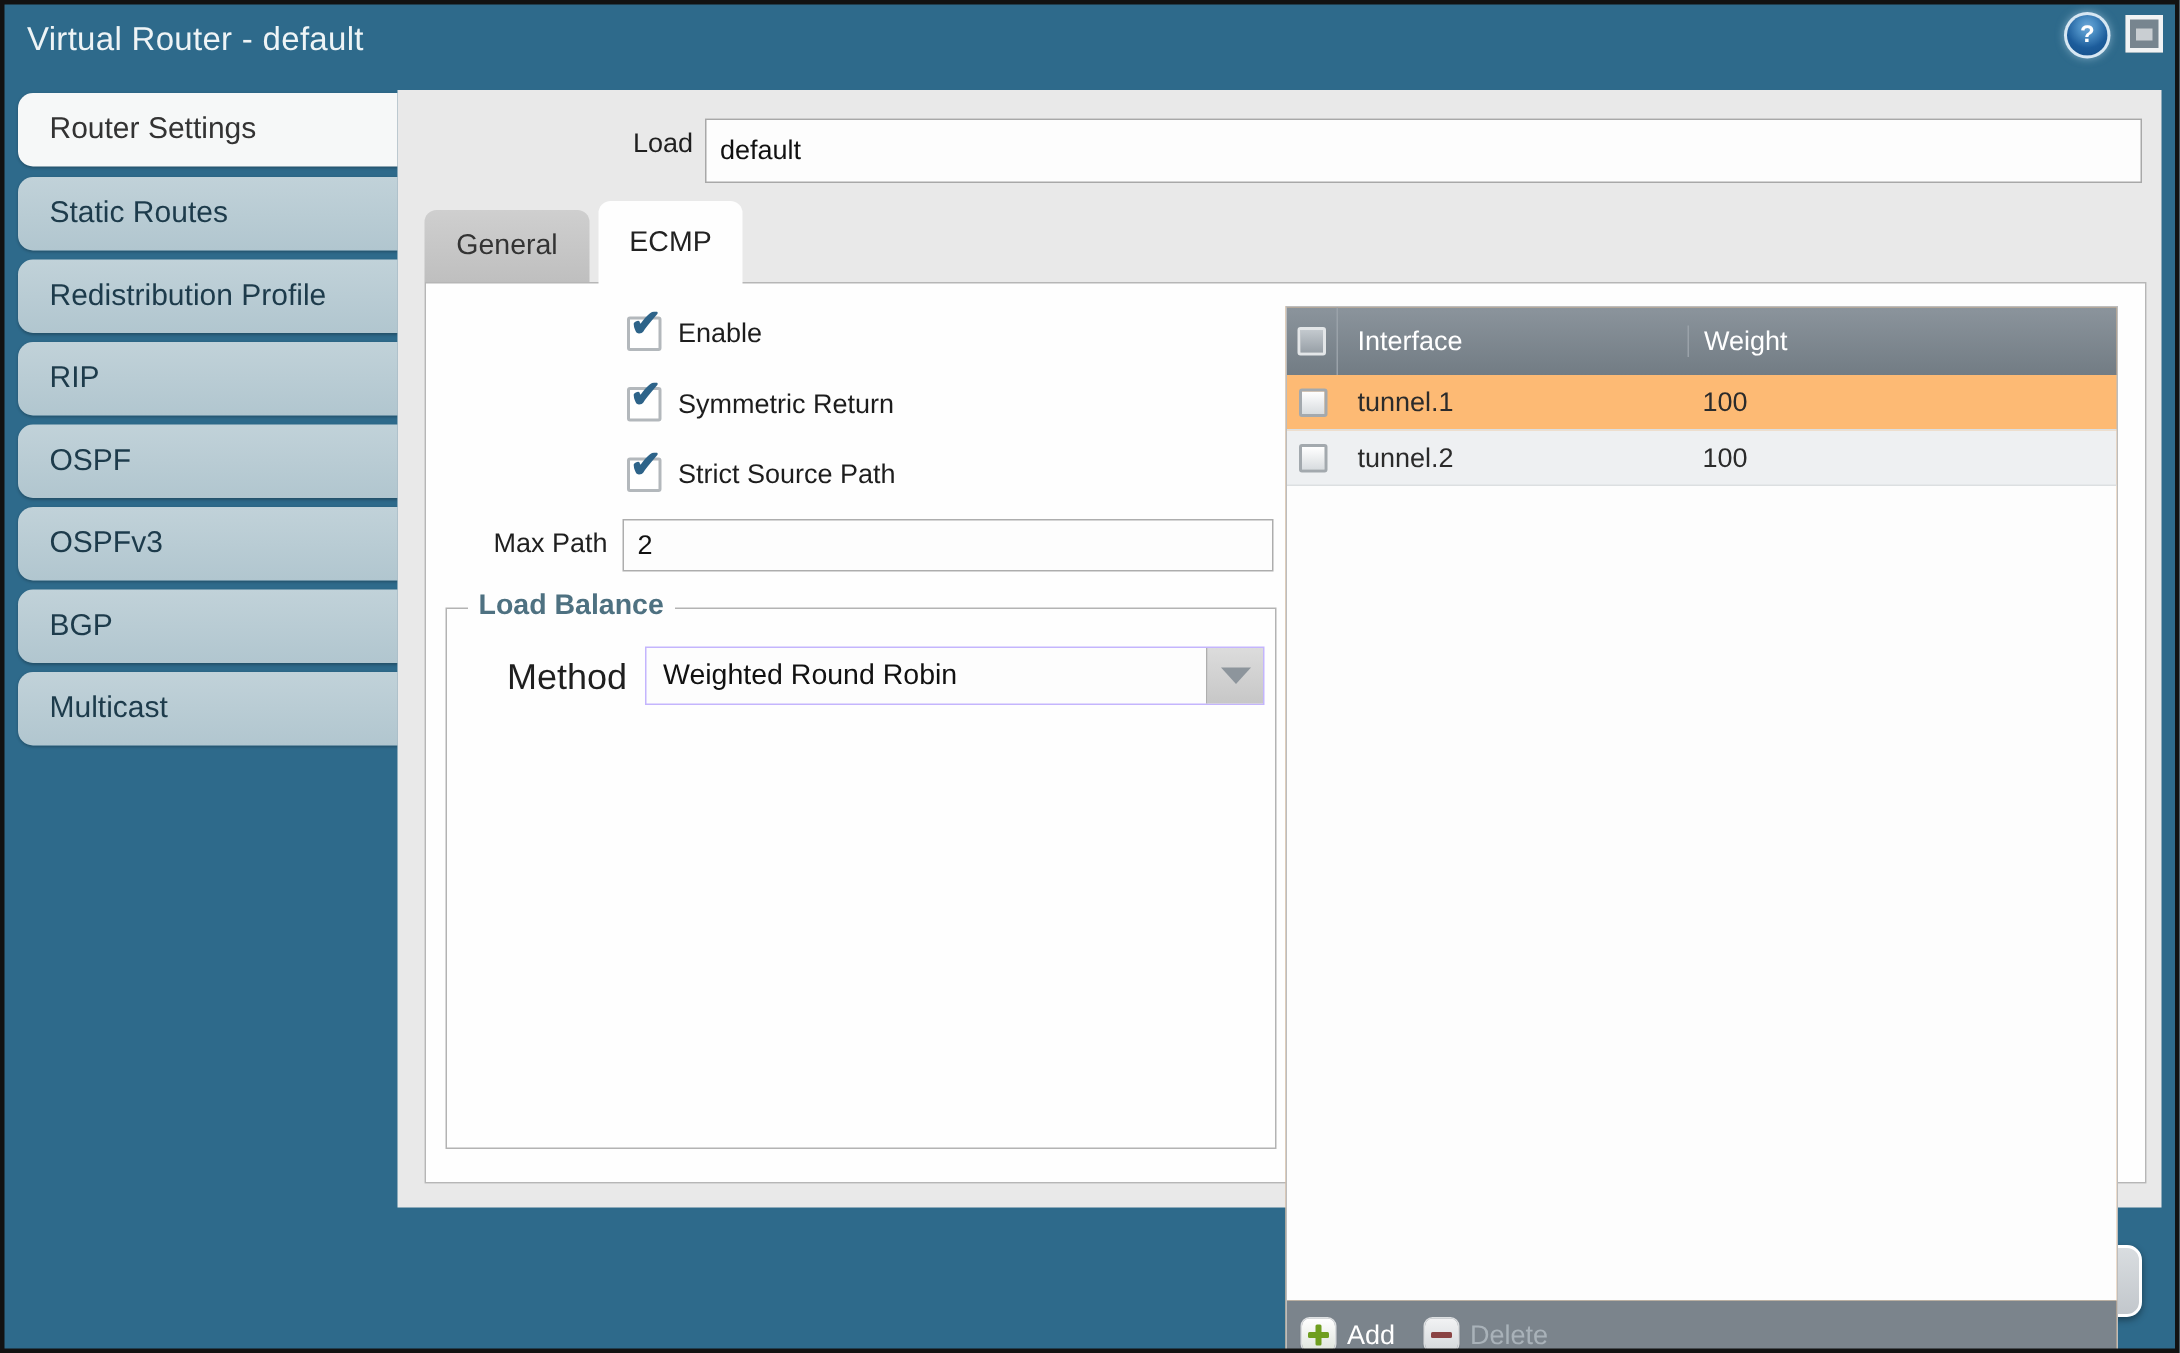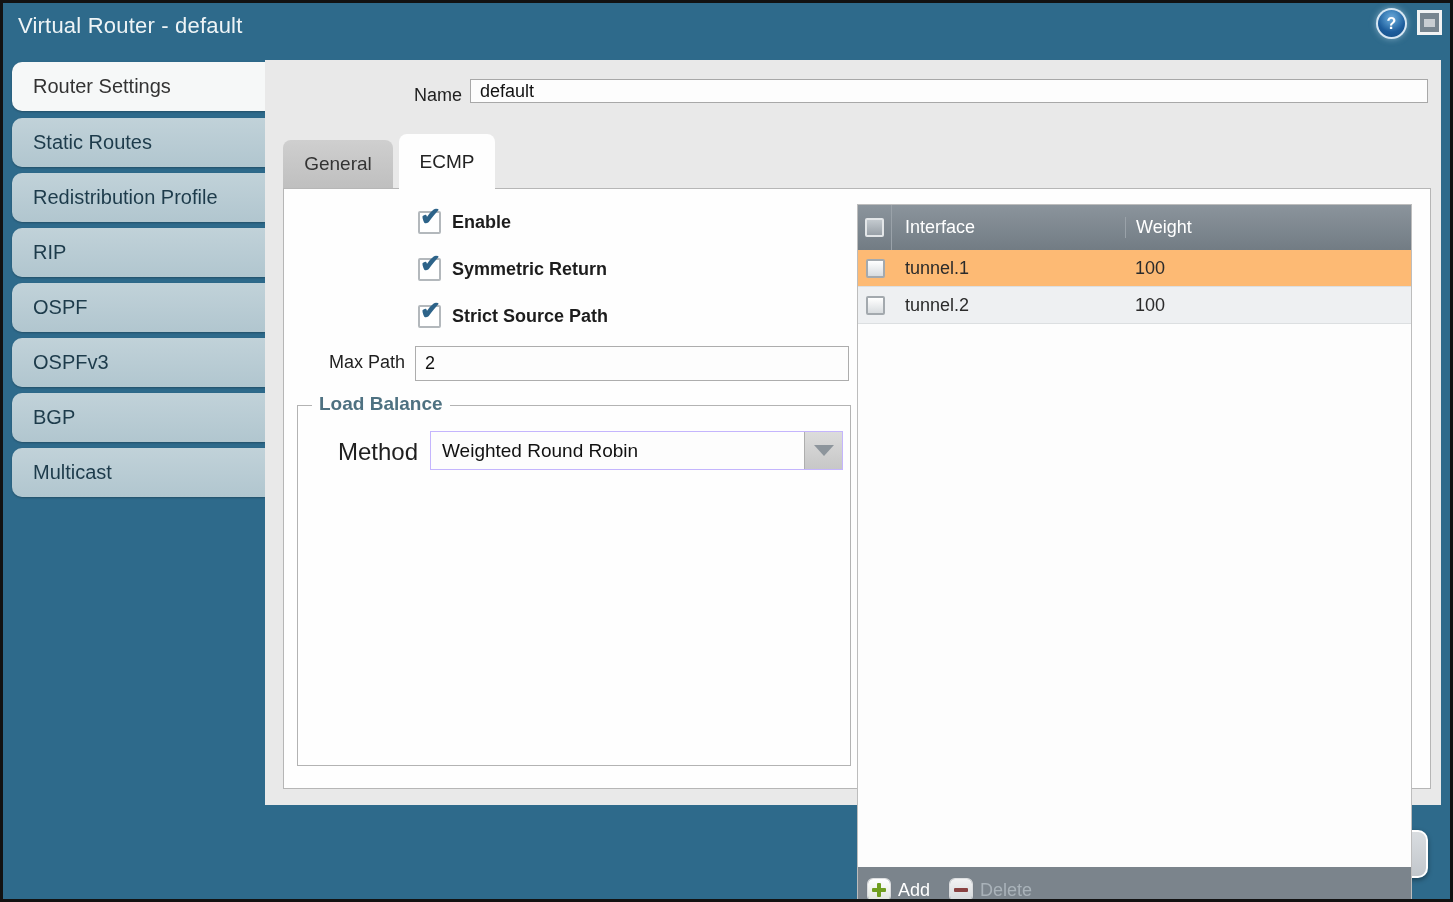--- a/index.html
+++ b/index.html
@@ -55,21 +55,21 @@
   
   .content {
     position:absolute; left:265px; top:60px; width:1176px; height:745px;
     background:#e9e9e9;
   }
   .name-label {
     position:absolute; left:145px; top:25px; width:52px;
     text-align:right; font-size:18px; color:#1f1f1f;
   }
   .name-input {
-    position:absolute; left:205px; top:19px; width:958px; height:24px;
+    position:absolute; left:205px; top:19px; width:958px; height:43px;
     border:1px solid #a8a8a8; background:#fdfdfd;
     font-family:"Liberation Sans", sans-serif;
     font-size:18px; color:#111; padding:0 9px;
   }
 
   .tab { position:absolute; display:flex; align-items:center; justify-content:center;
          font-size:19px; font-stretch:condensed; cursor:pointer; }
   .tab-general {
     left:18px; top:80px; width:110px; height:48px;
     background:linear-gradient(#cfcfcf,#bfbfbf);
@@ -89,21 +89,21 @@
   .cb-row { position:absolute; left:134px; height:26px; display:flex; align-items:center; }
   .checkbox {
     width:23px; height:23px; background:#fff;
     border:2px solid #b3b8bc; border-radius:2px;
     position:relative; cursor:pointer; flex:0 0 auto;
   }
   .checkbox .mark {
     position:absolute; left:0px; top:-9px;
     font-size:25px; font-weight:bold; color:#2d6389; line-height:1;
   }
-  .cb-label { margin-left:11px; font-size:18px; color:#1d1d1d;font-weight:bold; }
+  .cb-label { margin-left:11px; font-size:18px; color:#1d1d1d; }
 
   .maxpath-label {
     position:absolute; left:0; top:163px; width:121px;
     text-align:right; font-size:18px; color:#1f1f1f;padding-left:12px;
   }
   .maxpath-input {
     position:absolute; left:131px; top:157px; width:434px; height:35px;
     border:1px solid #adadad; background:#fdfdfd;
     font-family:"Liberation Sans", sans-serif;
     font-size:18px; color:#111; padding:0 9px;
@@ -243,21 +243,21 @@
       <span>OSPFv3</span>
     </div>
   <div class="side-tab" style="top:393px">
       <span>BGP</span>
     </div>
   <div class="side-tab" style="top:448px">
       <span>Multicast</span>
     </div>
 
   <div class="content">
-    <div class="name-label">Name</div>
+    <div class="name-label">Load</div>
     <input class="name-input" type="text" value="default" style="">
 
     <div class="tab tab-general">
         <span>General</span>
       </div>
     <div class="tab tab-ecmp">
         <span>ECMP</span>
       </div>
 
     <div class="panel">

